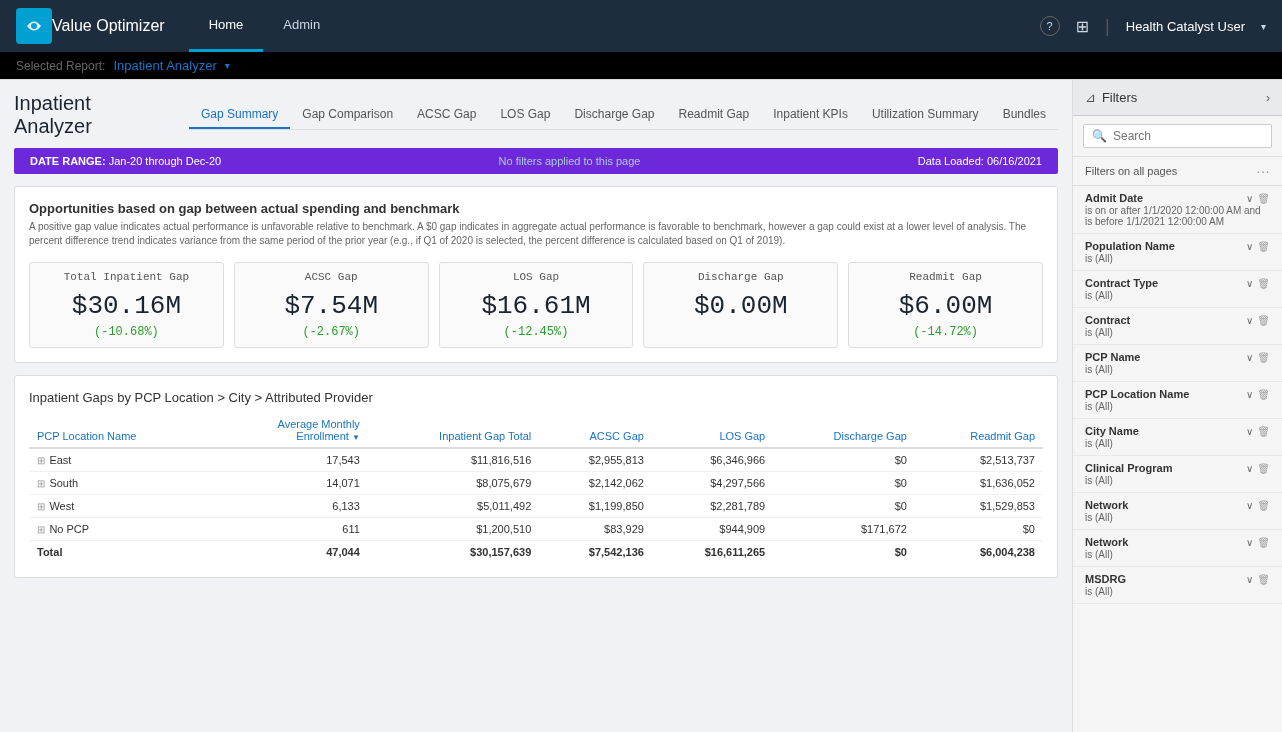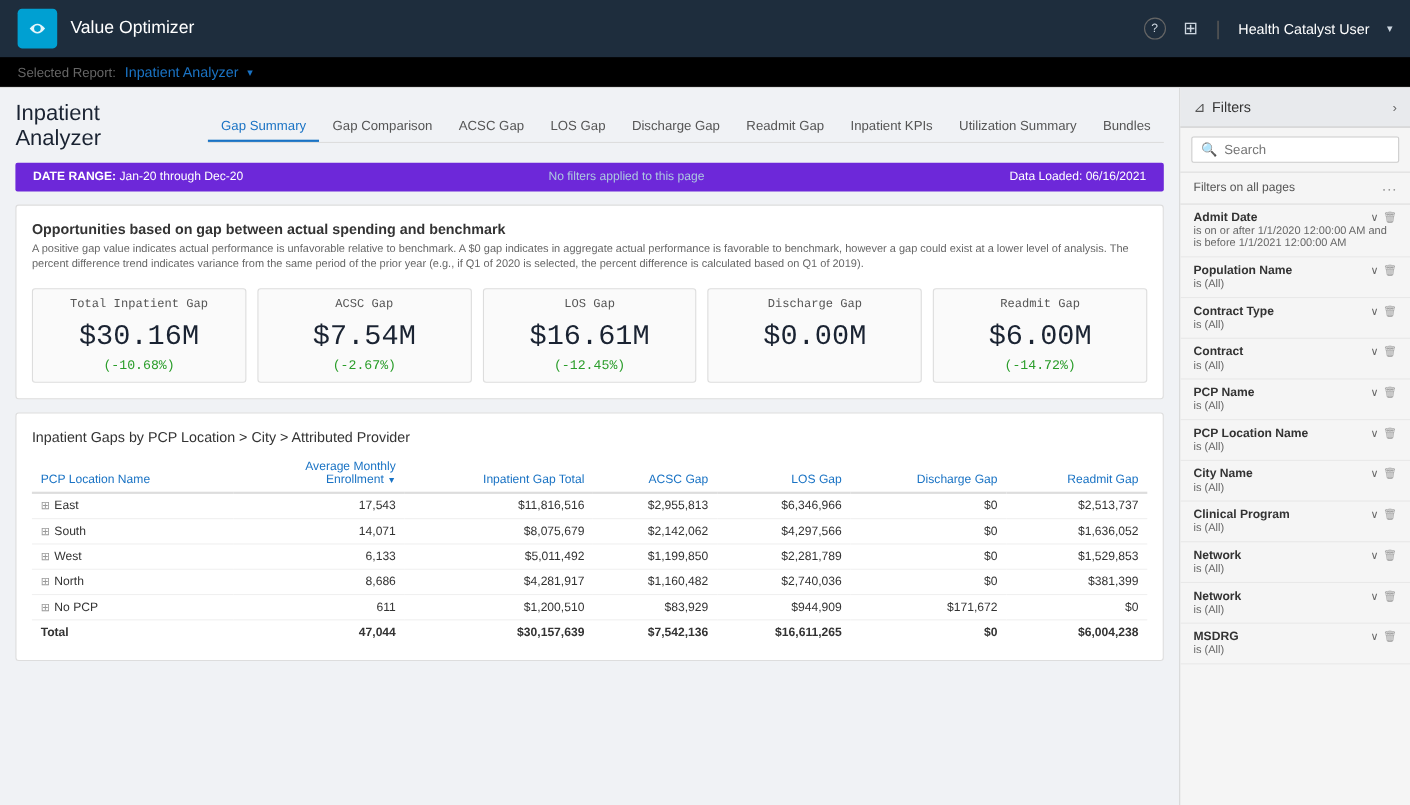--- a/index.html
+++ b/index.html
@@ -5,21 +5,20 @@
     * { box-sizing: border-box; margin: 0; padding: 0; }
     body { font-family: 'Segoe UI', Arial, sans-serif; background: #1a2332; font-size: 12px; color: #333; width: 1282px; height: 732px; overflow: hidden; }
 
     
     .top-nav {
       background: #1e2d3d;
       height: 52px;
       display: flex;
       align-items: center;
       padding: 0 16px;
-      gap: 12px;
     }
     .logo-box {
       background: #00a0d2;
       width: 36px; height: 36px;
       border-radius: 4px;
       display: flex; align-items: center; justify-content: center;
       font-weight: bold; color: white; font-size: 18px;
     }
     .app-title {
       color: white; font-size: 16px; font-weight: 500; margin-right: 24px;
@@ -166,20 +165,24 @@
 <body>
 
 <div class="top-nav">
   <div class="logo-box">
     <svg width="22" height="22" viewBox="0 0 22 22" fill="none">
       <path d="M4 11 Q11 2 18 11 Q11 20 4 11Z" fill="white" opacity="0.9"></path>
       <circle cx="11" cy="11" r="3" fill="#00a0d2"></circle>
     </svg>
   </div>
   <span class="app-title">Value Optimizer</span>
+  <div class="nav-links">
+    <a class="nav-link active">Home</a>
+    <a class="nav-link">Admin</a>
+  </div>
   <div class="nav-right">
     <span class="icon-btn" style="border:1px solid #666; border-radius:50%; width:20px; height:20px; display:flex; align-items:center; justify-content:center; font-size:11px; color:#cdd6e0;">?</span>
     <span class="icon-btn" style="font-size:16px; color:#cdd6e0;">⊞</span>
     <span class="divider-v">|</span>
     <span class="user-name">Health Catalyst User</span>
     <span style="color:#cdd6e0; font-size:10px;">▾</span>
   </div>
 </div>
 
 <div class="sub-header">
@@ -300,31 +303,20 @@
       </td>
       <td>6,133</td>
       <td>$5,011,492</td>
       <td>$1,199,850</td>
       <td>$2,281,789</td>
       <td>$0</td>
       <td>$1,529,853</td>
     </tr>
             <tr>
       <td>
-        <span class="expand-icon">⊞</span>North
-      </td>
-      <td>8,686</td>
-      <td>$4,281,917</td>
-      <td>$1,160,482</td>
-      <td>$2,740,036</td>
-      <td>$0</td>
-      <td>$381,399</td>
-    </tr>
-            <tr>
-      <td>
         <span class="expand-icon">⊞</span>No PCP
       </td>
       <td>611</td>
       <td>$1,200,510</td>
       <td>$83,929</td>
       <td>$944,909</td>
       <td>$171,672</td>
       <td>$0</td>
     </tr>
             <tr class="total-row">

